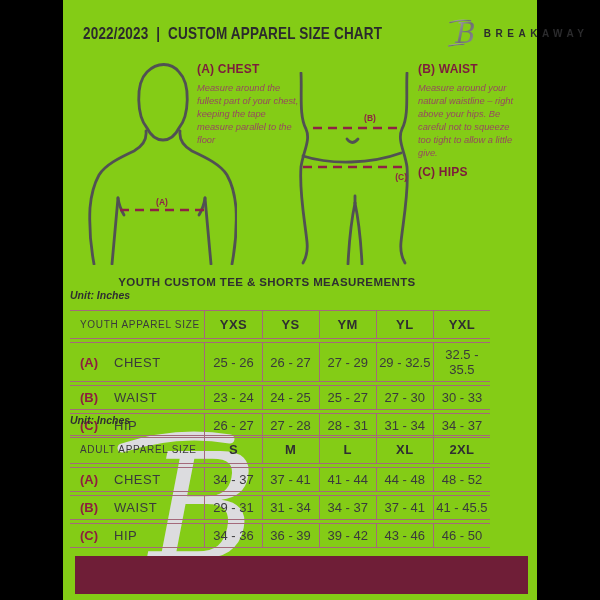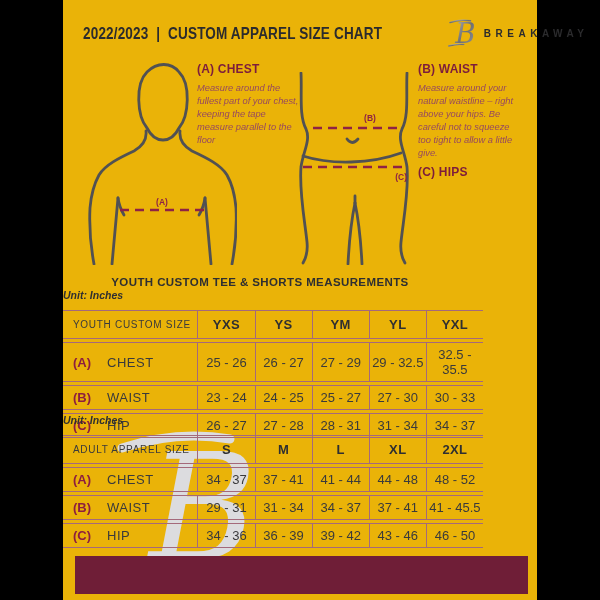--- a/index.html
+++ b/index.html
@@ -1,18 +1,18 @@
 <!DOCTYPE html>
 <html><head>
 <meta charset="utf-8">
 <style>
   html,body { margin:0; padding:0; background:#000; }
   .stage { position:relative; width:600px; height:600px; background:#000;
            font-family:"Liberation Sans", sans-serif; overflow:hidden; }
-  .page  { position:absolute; left:63px; top:0; width:474px; height:600px; background:#eab308;text-decoration:underline; }
+  .page  { position:absolute; left:63px; top:0; width:474px; height:600px; background:#84cc16;text-decoration:underline; }
 
   
   .header { position:absolute; top:16px; left:20px; width:434px; height:34px;
             display:flex; justify-content:space-between; align-items:center; }
   .doc-title { font-weight:bold; font-size:16.5px; color:#2b2b2d; white-space:pre;
                transform:scaleX(.82); transform-origin:left center; letter-spacing:.2px; }
   .brandwrap { display:flex; align-items:center; gap:7px; }
   .logo-sm svg { width:29px; height:31px; display:block; }
   .brand { font-weight:bold; font-size:10px; letter-spacing:4.5px; color:#2b2b2d; white-space:nowrap; }
 
@@ -30,21 +30,21 @@
 
   .figure-stroke { stroke:#515153; stroke-width:2.8; fill:none; stroke-linecap:round; }
   .dash { stroke:#8e2245; stroke-width:2.6; fill:none; stroke-dasharray:9 6; }
   .marker { font-family:"Liberation Sans", sans-serif; font-size:8.5px; font-weight:bold; fill:#8e2245; }
 
   
   .watermark { position:absolute; left:15px; top:424px; width:220px; height:165px; }
   .watermark svg { width:100%; height:100%; }
 
   
-  .section { position:absolute; left:0; width:394px; }
+  .section { position:absolute; left:7px; width:394px; }
   .section-youth { top:276px; }
   .section-adult { top:413px; }
   .section-title { margin:0; text-align:center; font-size:11.5px; font-weight:bold;
                    color:#2f2f31; letter-spacing:.4px; }
   .section-unit  { margin:1px 0 0; text-align:left; font-size:10.5px; font-style:italic;
                    font-weight:600; color:#2f2f31; }
 
   table.size-table { width:420px; margin:6px auto 0; border-collapse:separate; border-spacing:0 3px;
                      table-layout:fixed; position:relative; }
   col.c0 { width:32%; }
@@ -142,21 +142,21 @@
         <colgroup>
             <col class="c0">
             <col class="cn">
             <col class="cn">
             <col class="cn">
             <col class="cn">
             <col class="cn">
           </colgroup>
         <thead>
           <tr>
-            <th class="rowhead">YOUTH CUSTOM SIZE</th>
+            <th class="rowhead">YOUTH APPAREL SIZE</th>
             <th>YXS</th>
             <th>YS</th>
             <th>YM</th>
             <th>YL</th>
             <th>YXL</th>
           </tr>
         </thead>
         <tbody>
           <tr>
             <td class="rowhead"><span class="key">(A)</span><span class="lbl">CHEST</span></td>

